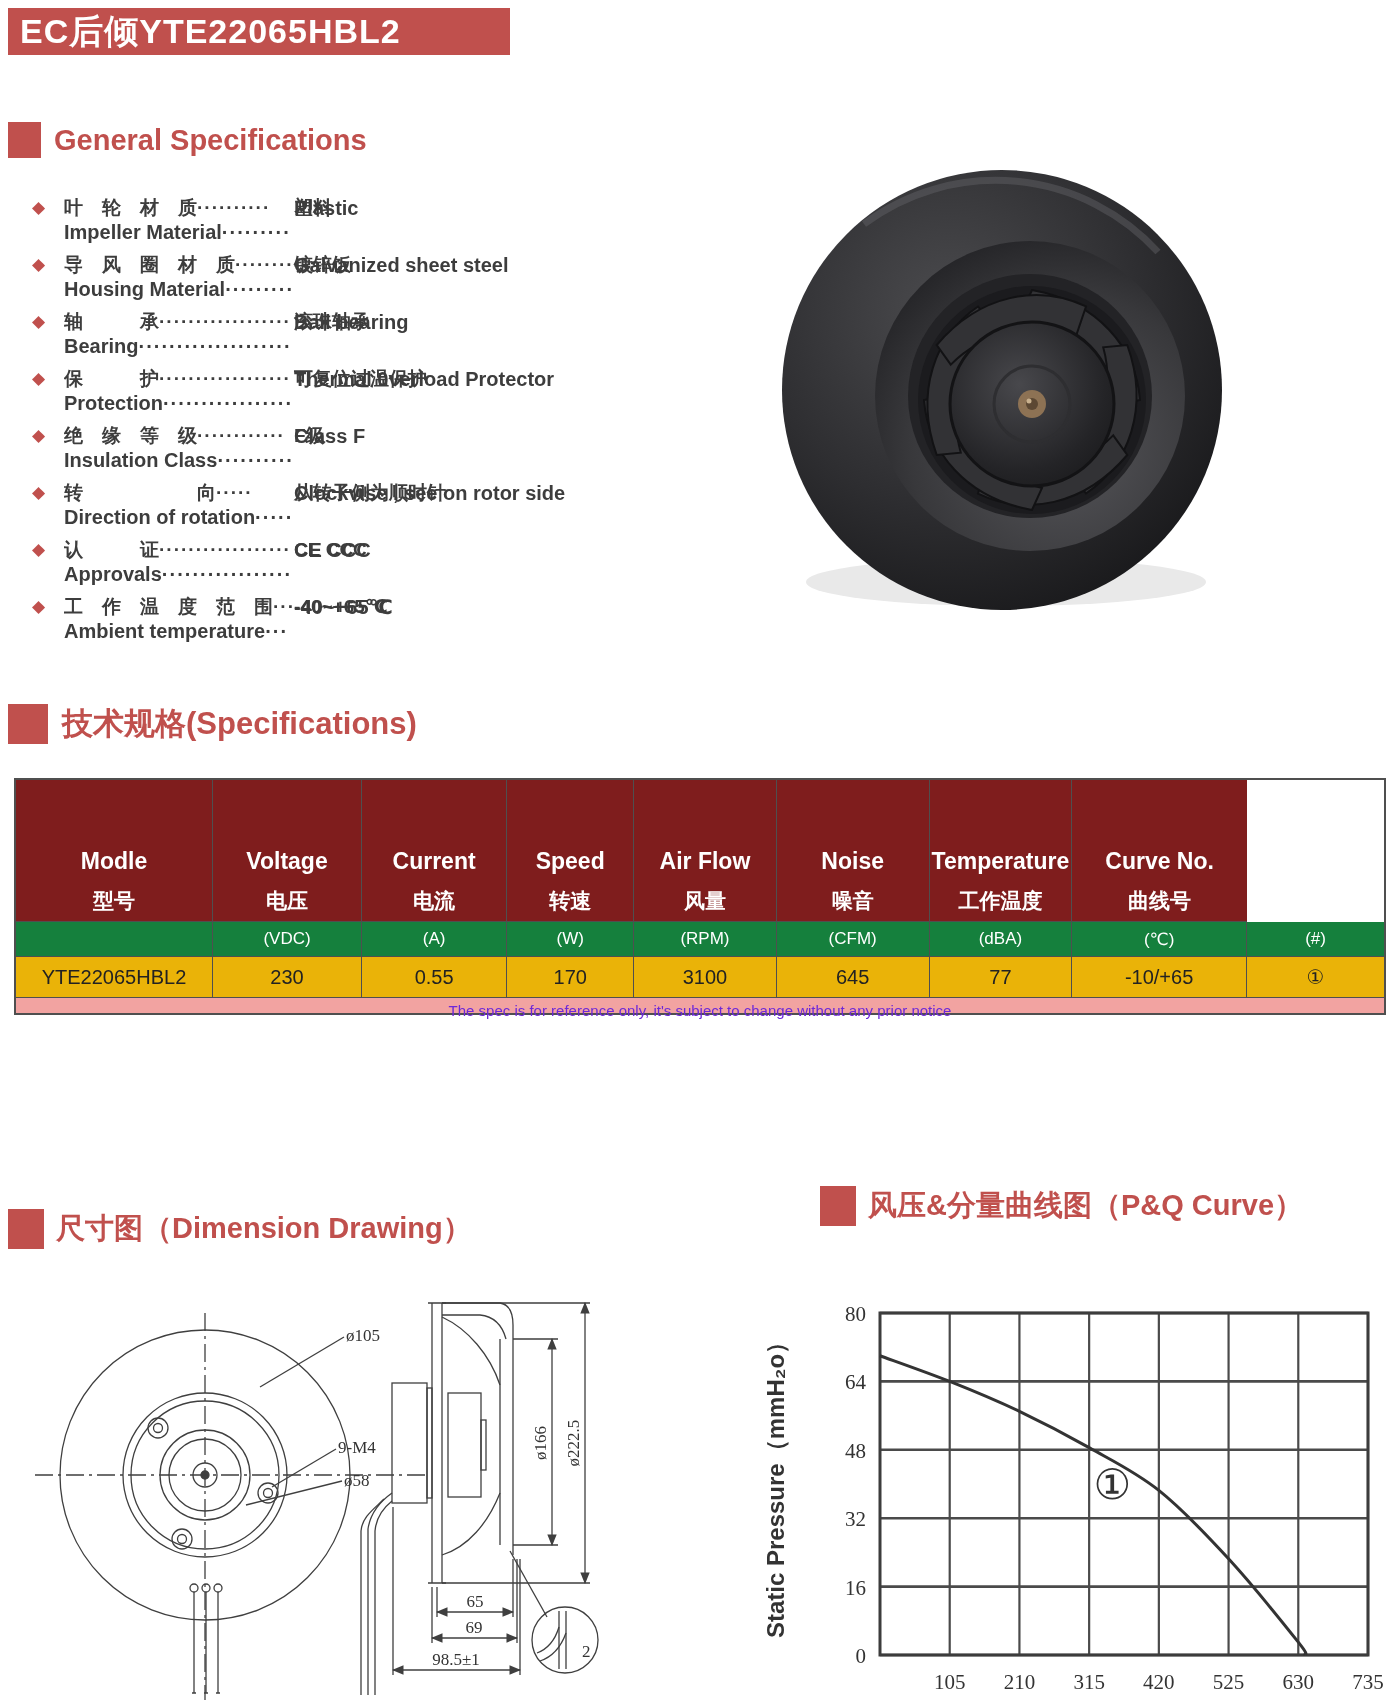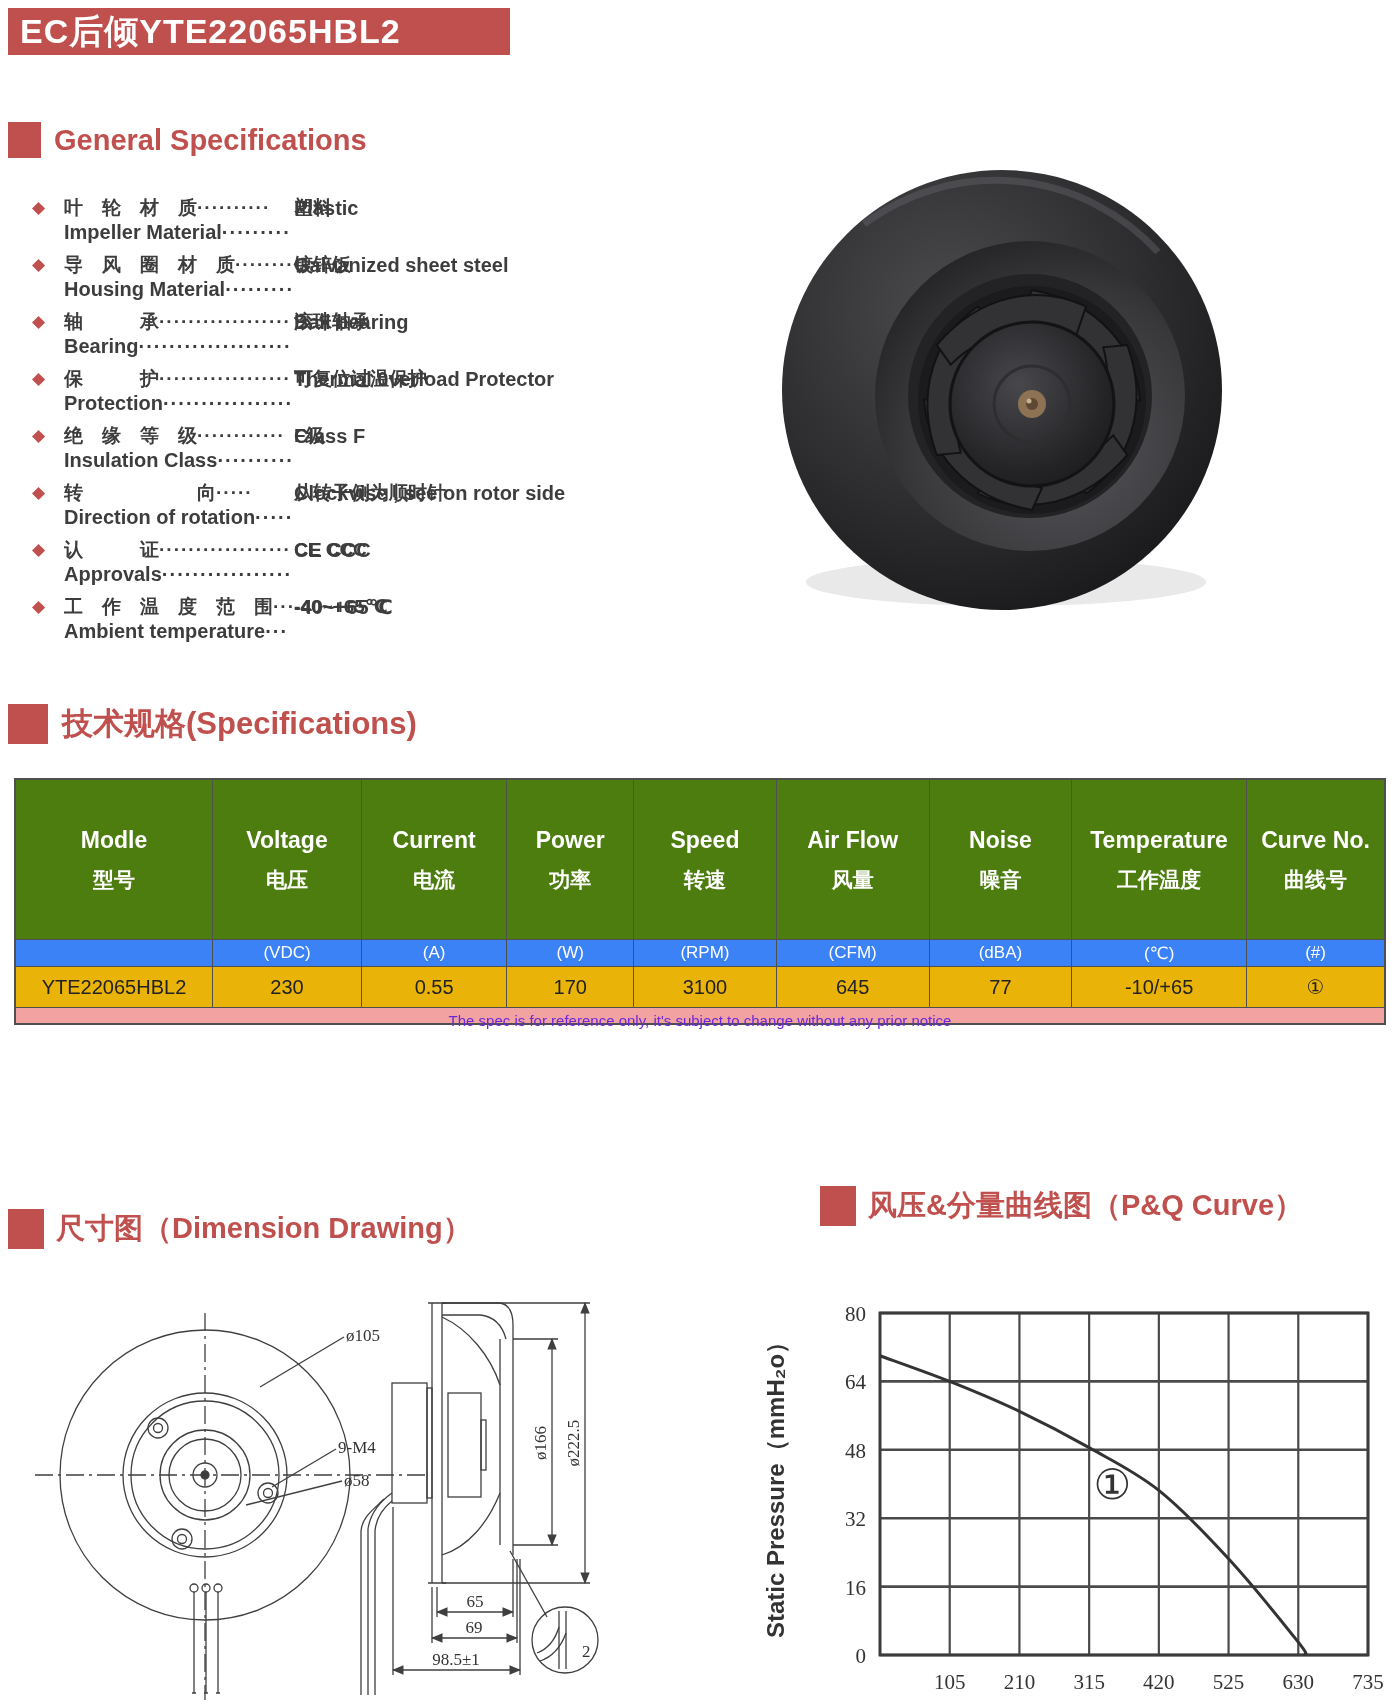--- a/index.html
+++ b/index.html
@@ -26,24 +26,24 @@
   .en-t{font-size:20px;font-weight:bold;}
   .val{position:absolute;left:230px;top:0;white-space:nowrap;}
   .dots{letter-spacing:1px;color:#3d3d3d;}
 
   
   .spec-table{position:absolute;left:14px;top:778px;width:1372px;border:2px solid #4f4f4f;box-sizing:border-box;}
   .trow{display:grid;grid-template-columns:14.4% 10.9% 10.6% 9.3% 10.4% 11.2% 10.4% 12.8% 10%;}
   .cell{border-right:1.5px solid #4f4f4f;border-bottom:1.5px solid #4f4f4f;box-sizing:border-box;
     display:flex;flex-direction:column;align-items:center;justify-content:center;text-align:center;}
   .trow .cell:last-child{border-right:none;}
-  .hdr .cell{background:#4d7c0f;color:#fff;height:160px;}
+  .hdr .cell{background:#7f1d1d;color:#fff;height:142px;justify-content:flex-end;}
   .hdr .en{font-size:23px;font-weight:bold;line-height:40px;}
   .hdr .zh{font-size:21px;font-weight:bold;line-height:40px;}
-  .units .cell{background:#3b82f6;color:#fff;height:27px;font-size:17px;}
+  .units .cell{background:#15803d;color:#fff;height:35px;font-size:17px;}
   .datar .cell{background:#eab308;color:#222;height:41px;font-size:20px;}
   .note-row{background:#f2a3a1;color:#6d28d9;font-size:15px;text-align:center;height:15px;line-height:25px;}
 
   
   .pq-wrap{position:absolute;left:750px;top:1293px;width:650px;height:415px;}
 
   
   .dim-wrap{position:absolute;left:10px;top:1255px;width:690px;height:450px;}
 
   
@@ -168,24 +168,20 @@
         </div>
       <div class="cell">
         <div class="en">Voltage</div>
         <div class="zh">电压</div>
         </div>
       <div class="cell">
         <div class="en">Current</div>
         <div class="zh">电流</div>
         </div>
       <div class="cell">
-        <div class="en">Power</div>
-        <div class="zh">功率</div>
-        </div>
-      <div class="cell">
         <div class="en">Speed</div>
         <div class="zh">转速</div>
         </div>
       <div class="cell">
         <div class="en">Air Flow</div>
         <div class="zh">风量</div>
         </div>
       <div class="cell">
         <div class="en">Noise</div>
         <div class="zh">噪音</div>

